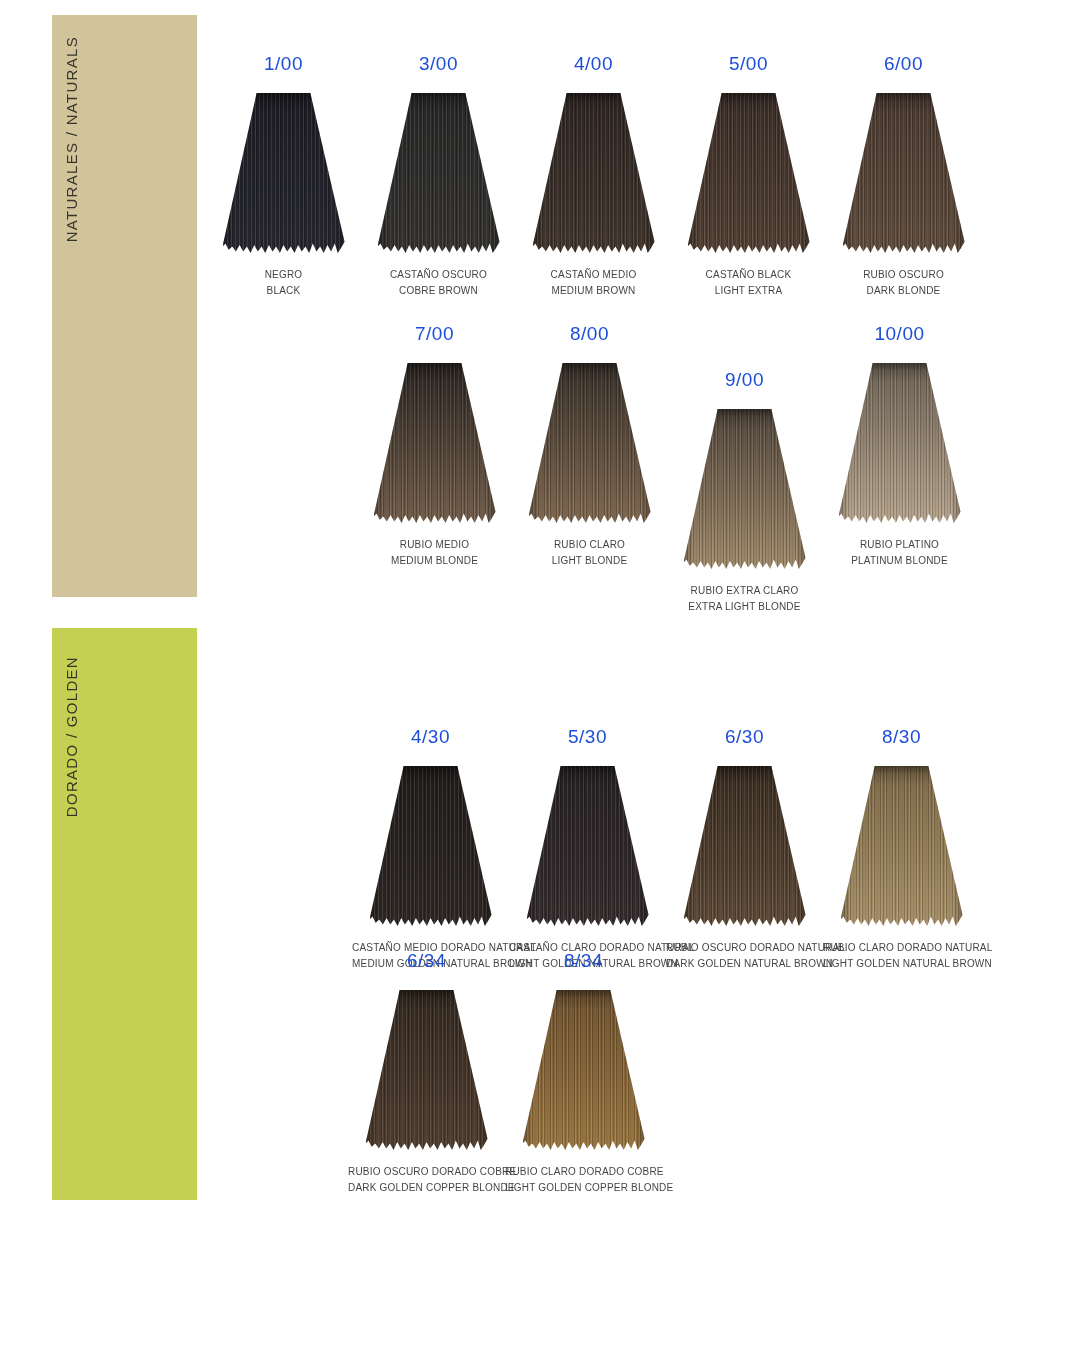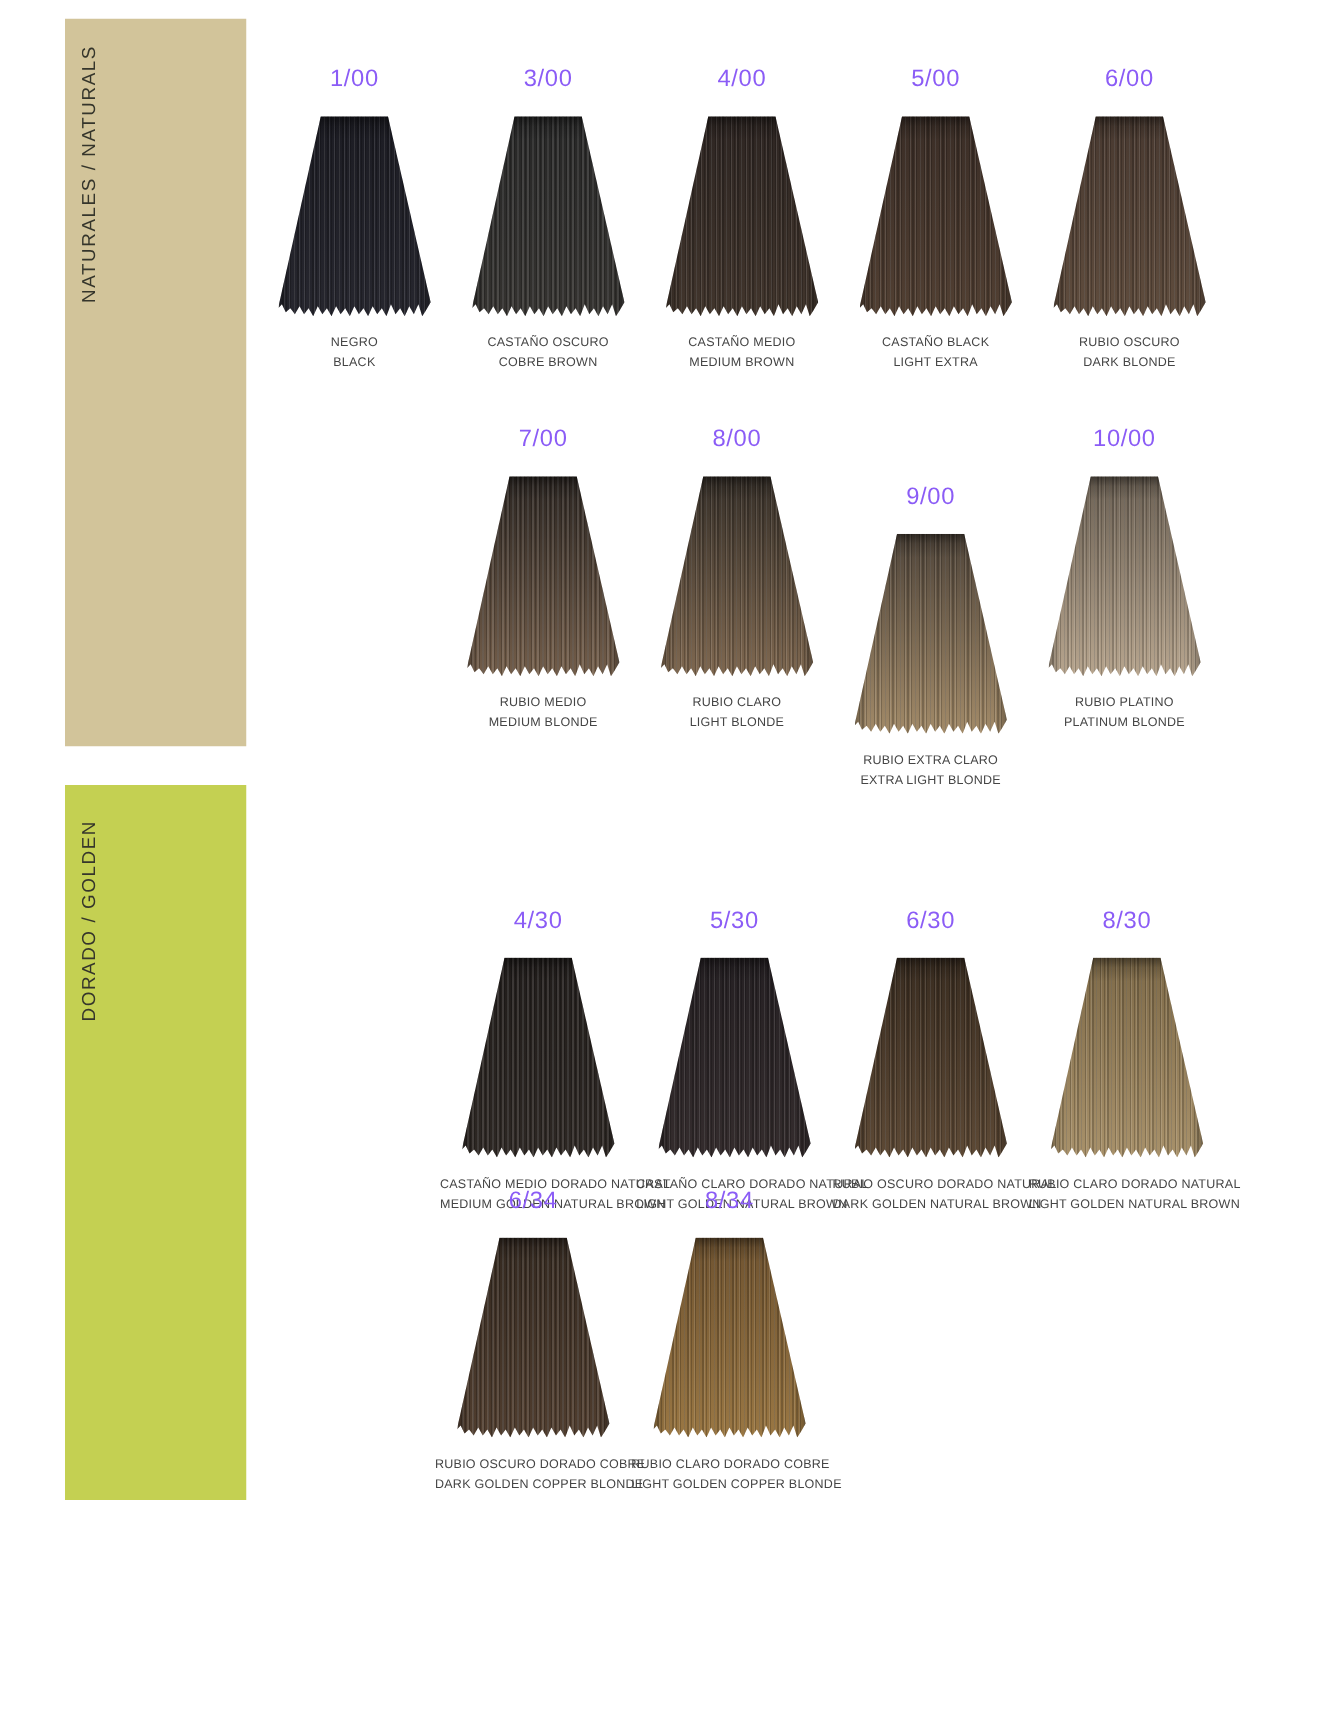--- a/index.html
+++ b/index.html
@@ -33,30 +33,30 @@
   .band-naturals .band-label { top: 21px; }
   .band-golden   .band-label { top: 28px; }
 
   
   .swatch-row {
     position: absolute;
     display: flex;
     align-items: flex-start;
   }
   .pos-r1 { top: 53px;  left: 206px; }
-  .pos-r2 { top: 341px; left: 357px; }
+  .pos-r2 { top: 323px; left: 357px; }
   .pos-r3 { top: 678px; left: 352px; margin-top: 48px; }
   .pos-r4 { top: 950px; left: 348px; }
 
   .card { text-align: center; flex: 0 0 auto; }
   .code {
     font-size: 19px;
     line-height: 22px;
     height: 22px;
-    color: #8b5cf6;
+    color: #1d4ed8;
     letter-spacing: 0.5px;
   }
   .hair {
     width: 122px;
     height: 160px;
     margin: 18px auto 14px auto;
     clip-path: polygon(
       28% 0%, 72% 0%, 100% 93%,
       97% 97%, 94.5% 100%, 92% 94%, 89% 99%, 86% 95%, 83% 100%,
       80% 96%, 77% 99%, 74% 94%, 71% 100%, 68% 96%, 65% 99%,

